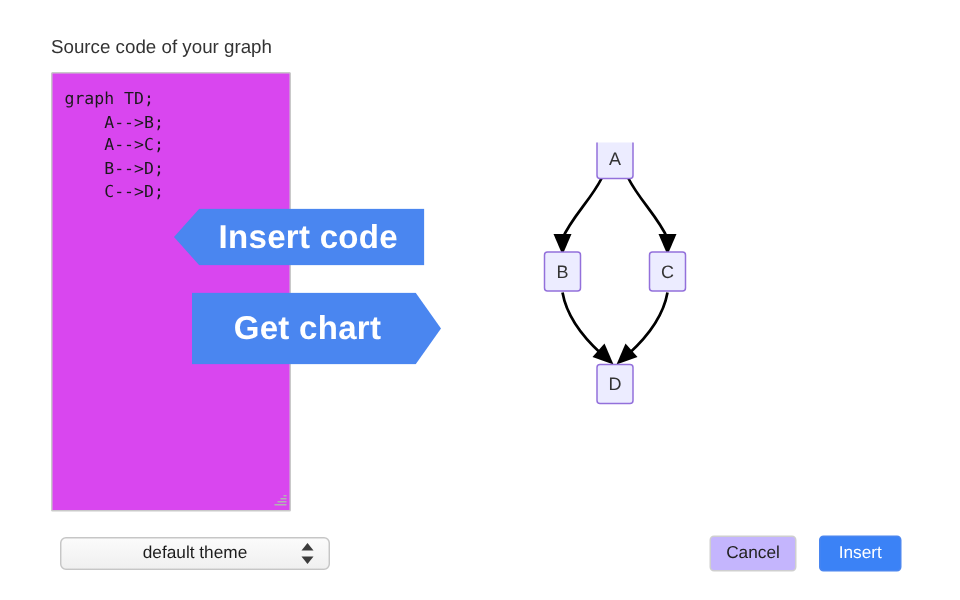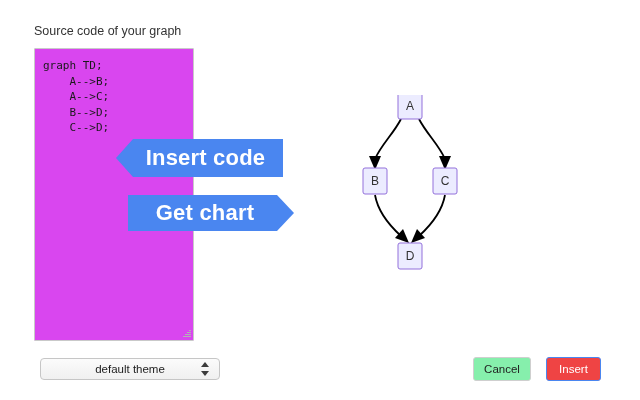--- a/index.html
+++ b/index.html
@@ -100,21 +100,21 @@
     clip-path: polygon(17px 0, 100% 0, 100% 100%, 17px 100%, 0 50%);
     justify-content: center;
     padding-left: 12px;
     box-sizing: border-box;
   }
 
   #banner-chart {
     left: 128px;
     top: 195px;
     width: 166px;
-    height: 36px;
+    height: 48px;
     background: #4a86f0;
     -webkit-clip-path: polygon(0 0, calc(100% - 17px) 0, 100% 50%, calc(100% - 17px) 100%, 0 100%);
     clip-path: polygon(0 0, calc(100% - 17px) 0, 100% 50%, calc(100% - 17px) 100%, 0 100%);
     justify-content: center;
     padding-right: 12px;
     box-sizing: border-box;
   }
 
   
   #graph-preview {
@@ -194,29 +194,29 @@
     display: flex;
     align-items: center;
     justify-content: center;
     font-size: 11.5px;
     cursor: default;
   }
   #btn-cancel {
     left: 473px;
     top: 357px;
     width: 58px;
-    background: #86efac;
+    background: #c4b5fd;
     border: 1px solid #cfcfcf;
     color: #222222;
   }
   #btn-insert {
     left: 546px;
     top: 357px;
     width: 55px;
-    background: #ef4444;
+    background: #3b82f6;
     border: 1px solid #4a86f0;
     color: #ffffff;
   }
 </style>
 </head>
 <body>
 
 <div id="dialog">
 
   <div id="source-label">Source code of your graph</div>

